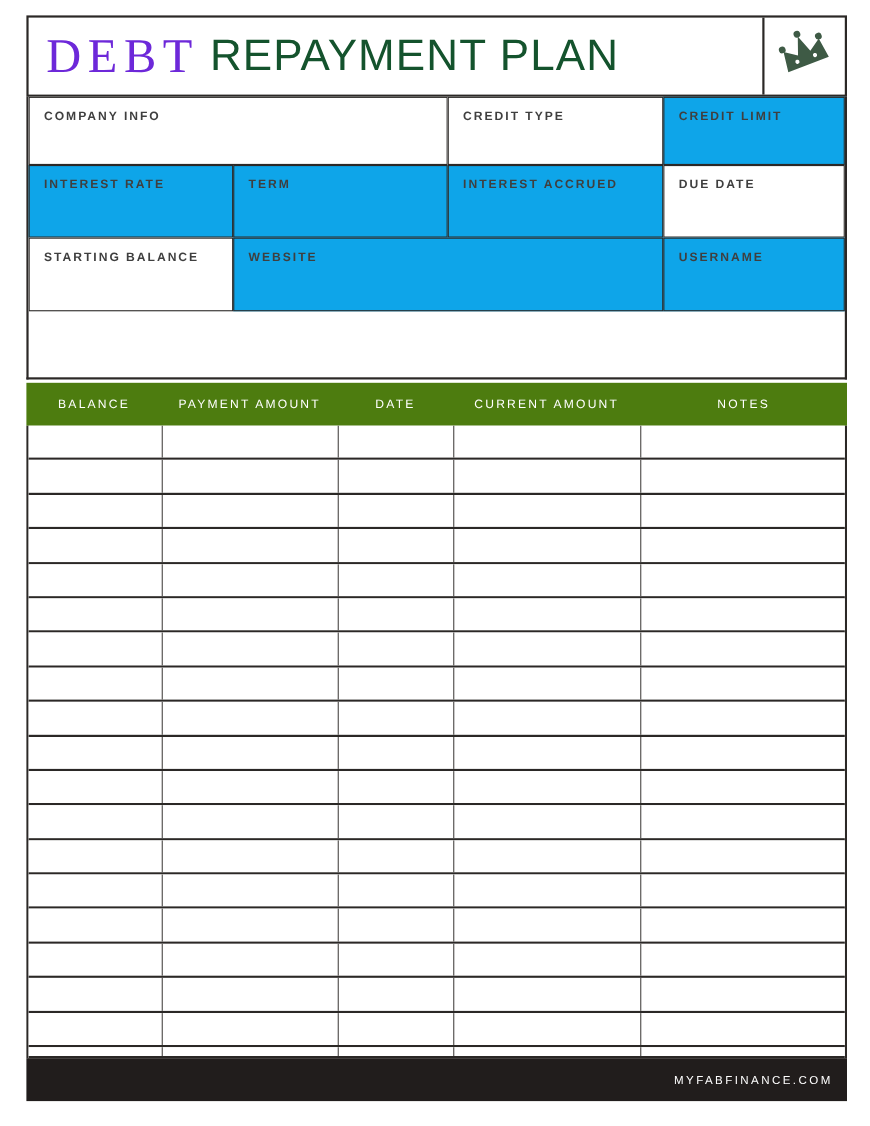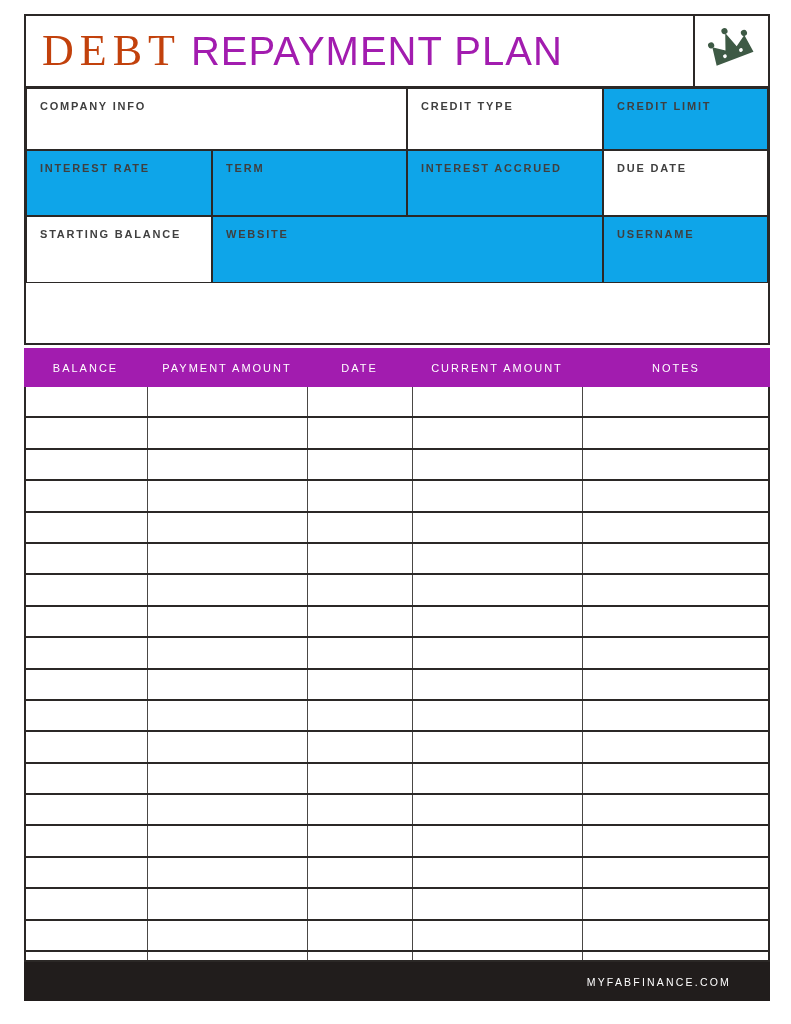--- a/index.html
+++ b/index.html
@@ -22,28 +22,28 @@
   .title-text {
     flex: 1 1 auto;
     display: flex; align-items: center;
     padding-left: 16px;
     white-space: nowrap;
   }
   .title-accent {
     font-family: "Liberation Serif", serif;
     font-size: 44px; line-height: 1;
     letter-spacing: 6px;
-    color: #c2410c;
+    color: #6d28d9;
     font-weight: 400;
   }
   .title-rest {
     font-family: "Liberation Sans", sans-serif;
     font-size: 40px; line-height: 1;
     letter-spacing: 1px;
-    color: #a21caf;
+    color: #14532d;
     font-weight: 400;
     margin-left: 10px;
   }
   .logo-cell {
     width: 75px; flex: 0 0 75px;
     border-left: 2px solid #2b2826;
     display: flex; align-items: center; justify-content: center;
   }
 
   
@@ -65,21 +65,21 @@
   .form-label {
     font-size: 11px;
     letter-spacing: 1.8px;
     color: #3f3f3f;
     font-weight: 700;
   }
 
   
   .tracker { margin-top: 3px; }
   .tracker-header {
-    background: #a21caf;
+    background: #4d7c0f;
     height: 39px;
     display: grid;
     grid-template-columns: 123px 160px 105px 170px 188px;
     align-items: center;
   }
   .tracker-header .th {
     color: #ffffff;
     font-size: 11px;
     letter-spacing: 2px;
     text-align: center;
@@ -98,21 +98,21 @@
   }
   .t-row:last-child { height: 10px; }
   .t-cell { border-right: 1px solid #4a4745; }
   .t-cell:last-child { border-right: none; }
 
   
   .footer-bar {
     background: #211d1c;
     height: 39px;
     display: flex; align-items: center; justify-content: flex-end;
-    padding-right: 39px;
+    padding-right: 13px;
   }
   .footer-text {
     color: #ffffff;
     font-size: 10.5px;
     letter-spacing: 2.2px;
     font-weight: 500;
   }
 </style>
 </head>
 <body>

